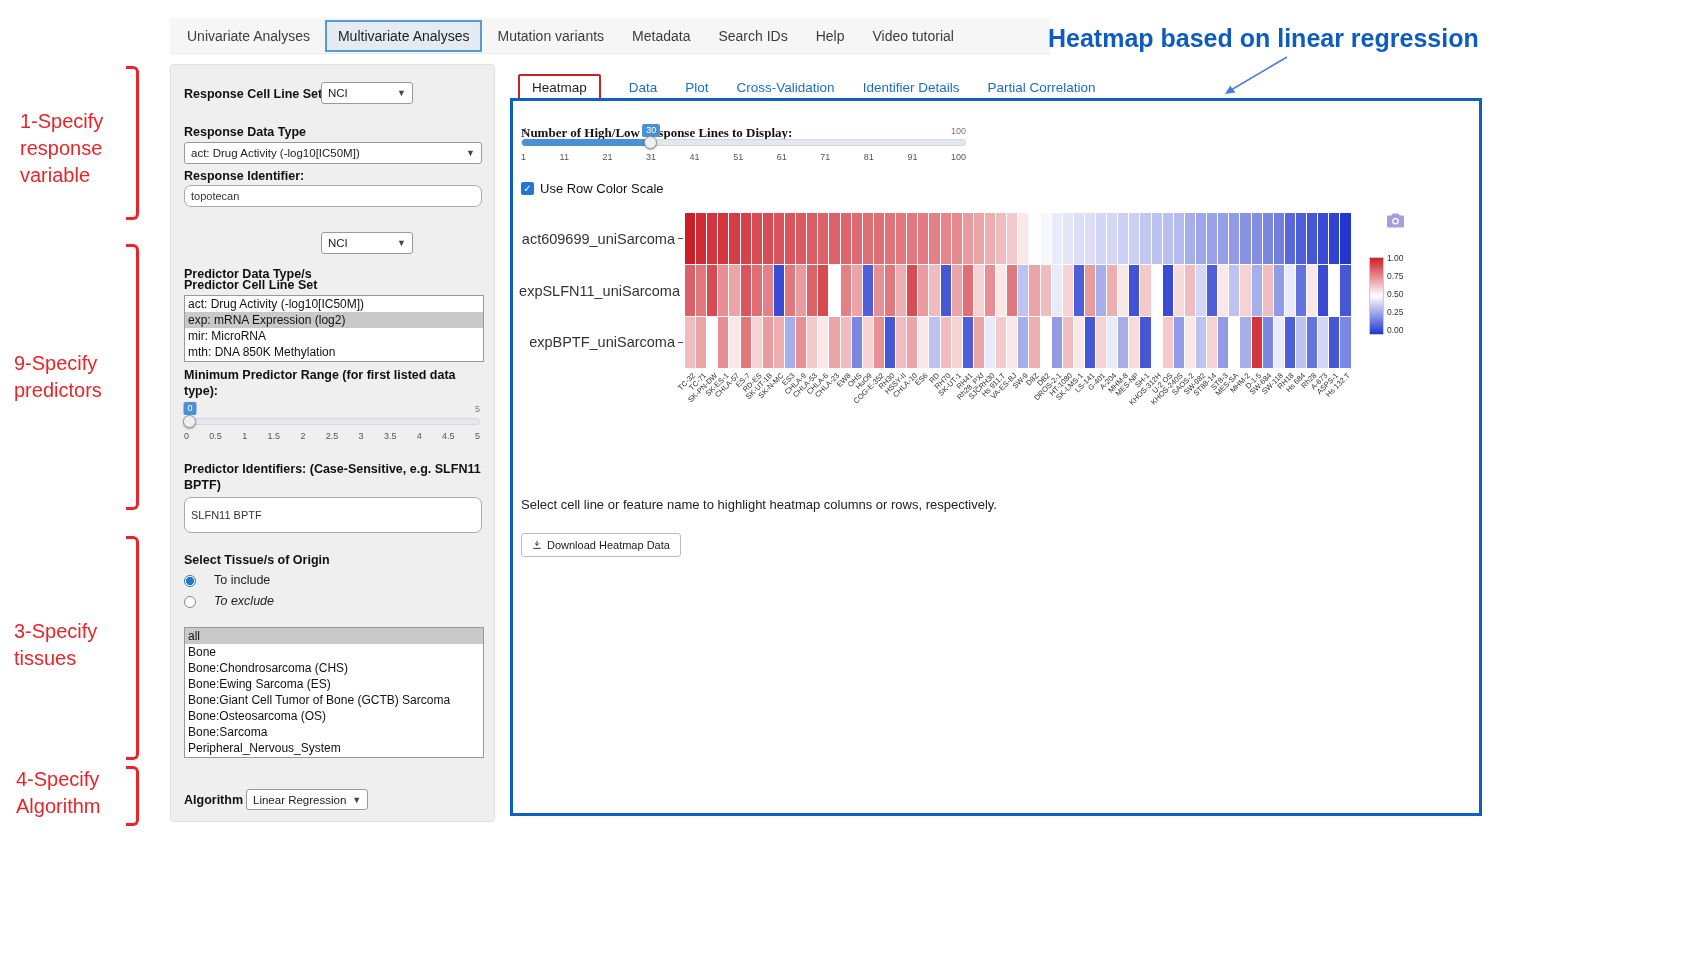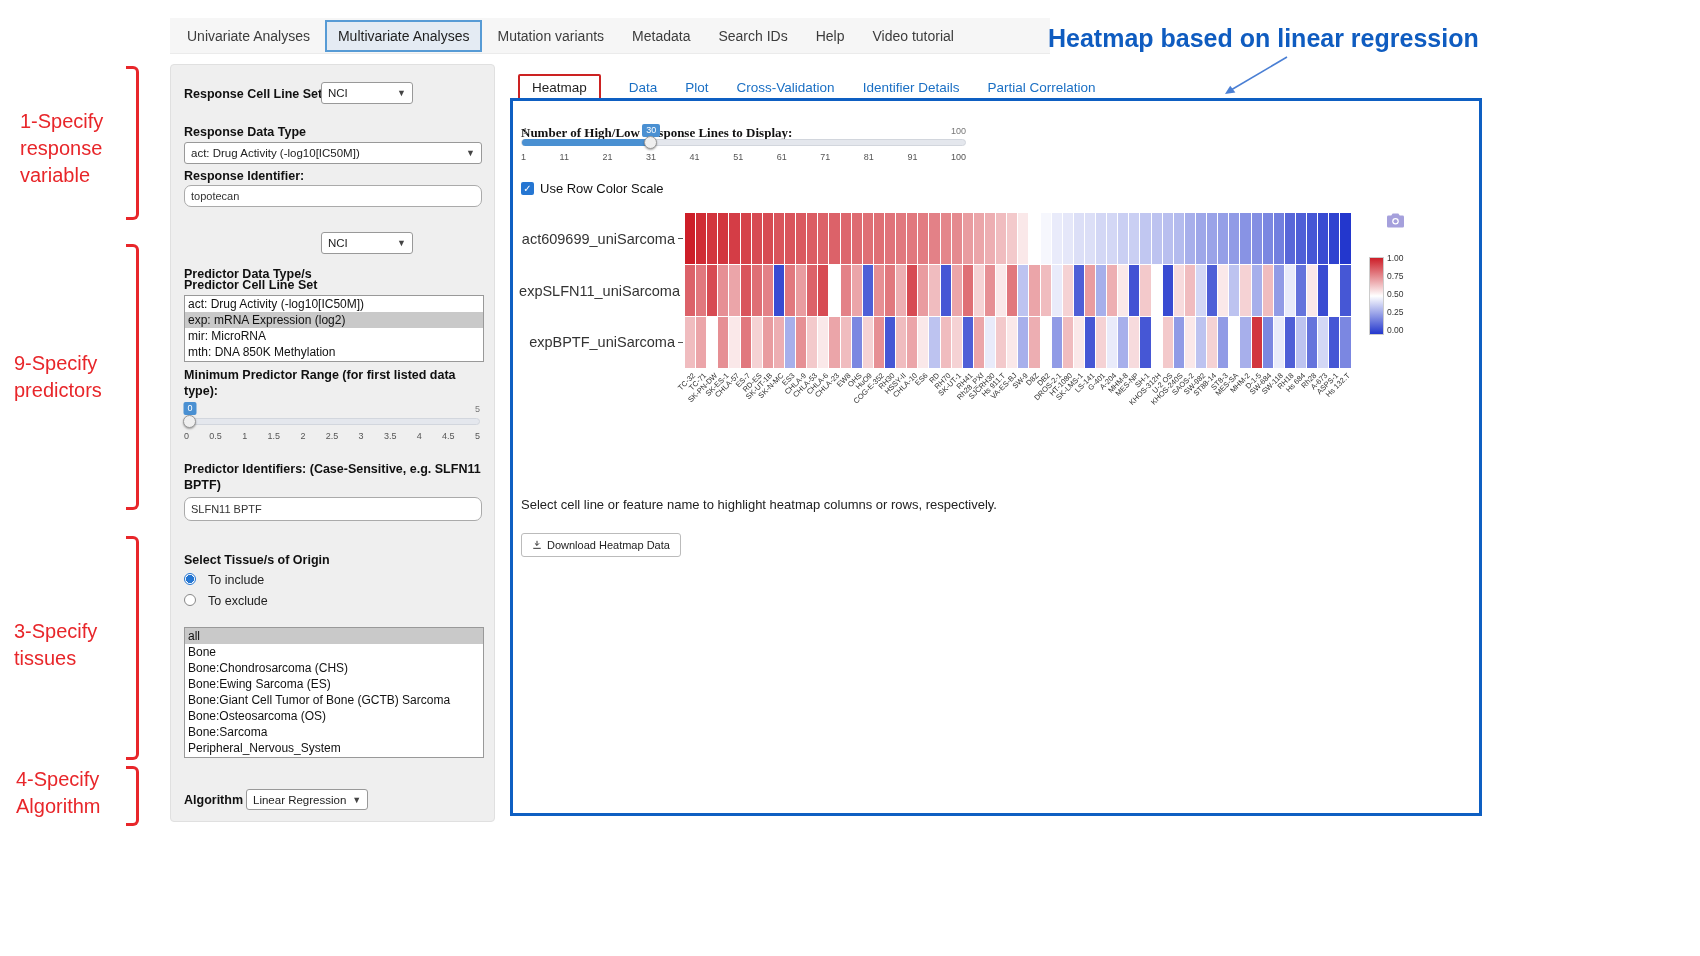--- a/index.html
+++ b/index.html
@@ -26,21 +26,21 @@
   .flabel.wrap{width:300px;line-height:16px;}
   .select{position:absolute;background:#fff;border:1px solid #999;border-radius:3px;height:22px;
           display:flex;align-items:center;justify-content:space-between;padding:0 6px;font-size:11.5px;
           color:#222;box-sizing:border-box;cursor:pointer;white-space:nowrap;overflow:hidden;}
   .select .chev{font-size:9px;color:#444;margin-left:6px;flex:none;}
   .tinput{position:absolute;box-sizing:border-box;border:1px solid #aaa;border-radius:7px;background:#fff;
           font-size:11px;color:#333;padding:2px 6px;font-family:inherit;}
   .listbox{position:absolute;background:#fff;border:1px solid #999;overflow:hidden;box-sizing:border-box;}
   .lb-item{font-size:12px;line-height:16px;padding:0 3px;white-space:nowrap;color:#111;cursor:pointer;}
   .lb-item.selected{background:#c9c9c9;}
-  .radiorow{position:absolute;display:flex;align-items:flex-start;gap:12px;font-size:12.5px;color:#222;cursor:pointer;}
+  .radiorow{position:absolute;display:flex;align-items:flex-end;gap:18px;font-size:12.5px;color:#222;cursor:pointer;}
   .radio{width:12px;height:12px;border-radius:50%;border:1px solid #888;background:#fff;box-sizing:border-box;flex:none;}
   .radio.on{border:1px solid #2576d2;background:radial-gradient(circle,#2576d2 55%,#fff 60%);}
   .cbrow{position:absolute;display:flex;align-items:center;gap:6px;font-size:13px;color:#111;cursor:pointer;}
   .cbx{width:13px;height:13px;background:#2576d2;border-radius:2px;color:#fff;font-size:10px;line-height:13px;
        text-align:center;flex:none;}
 
   
   .slider{position:absolute;}
   .sl-track{position:absolute;left:0;right:0;height:7px;background:#e4e7ed;border:1px solid #d2d6dd;border-radius:4px;box-sizing:border-box;cursor:pointer;}
   .sl-fill{position:absolute;height:7px;background:#4a90d2;border-radius:4px 0 0 4px;}
@@ -195,28 +195,28 @@
           <span>2.5</span>
           <span>3</span>
           <span>3.5</span>
           <span>4</span>
           <span>4.5</span>
           <span>5</span>
         </div>
     </div>
 
     <div class="flabel wrap" style="left:13px;top:396px;">Predictor Identifiers: (Case-Sensitive, e.g. SLFN11 BPTF)</div>
-    <input class="tinput" style="left: 13px; top: 432px; width: 298px; height: 24px;" value="SLFN11 BPTF">
+    <input class="tinput" style="left: 13px; top: 432px; width: 298px; height: 36px;" value="SLFN11 BPTF">
 
     <div class="flabel" style="left:13px;top:488px;">Select Tissue/s of Origin</div>
     <div class="radiorow" style="left:13px;top:508px;">
       <span class="radio on"></span>
       <span>To include</span>
     </div>
-    <div class="radiorow" style="left:13px;top:529px;">
+    <div class="radiorow" style="left:13px;top:529px;font-style:italic;">
       <span class="radio"></span>
       <span>To exclude</span>
     </div>
 
     <div class="listbox" style="left:13px;top:562px;width:300px;height:131px;">
 
         <div class="lb-item selected">
           <span>all</span>
         </div>
 

